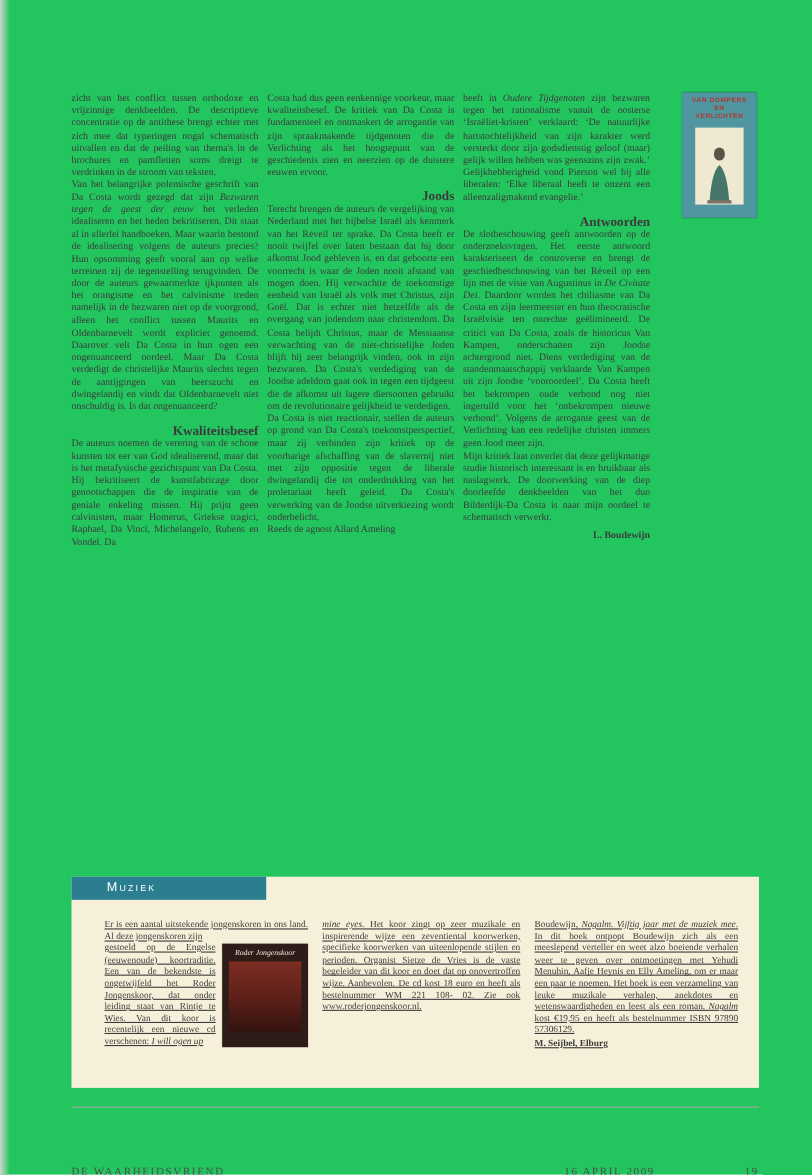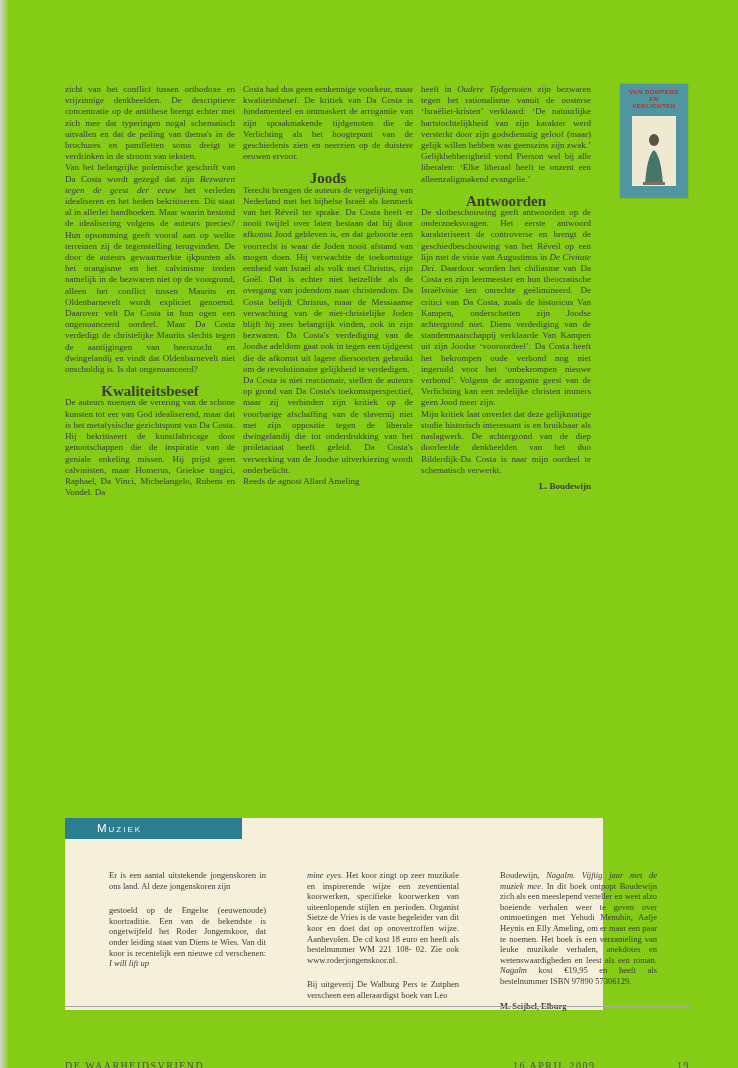--- a/index.html
+++ b/index.html
@@ -1,50 +1,50 @@
 <!DOCTYPE html>
 <html style="--teal: #2a7e90; --cream: #f6efd9; --cover: #4f96a0; --accent_red: #b5342a; --text: #3b3b3b;"><head>
 <meta charset="utf-8">
 <style>
   html,body{margin:0;padding:0;background:#ffffff;}
-  .page{position:relative;width:738px;height:1068px;background:#84cc16;overflow:hidden;
+  .page{position:relative;width:738px;height:1068px;background:#22c55e;overflow:hidden;
         font-family:"Liberation Serif", serif;color:var(--text,#3b3b3b);}
   .scan-edge{position:absolute;left:0;top:0;width:9px;height:100%;
         background:linear-gradient(90deg,#d4d4cf,rgba(253,253,251,0));}
 
   
   .col{position:absolute;top:84px;width:170px;font-size:9px;line-height:11.2px;text-align:justify;}
   .col1{left:65px;} .col2{left:243px;} .col3{left:421px;}
   .col p{margin:0;}
-  .col h3{margin:11px 0 0 0;font-size:15px;line-height:11.2px;font-weight:bold;text-align:center;}
+  .col h3{margin:11px 0 0 0;font-size:12px;line-height:11.2px;font-weight:bold;text-align:right;}
   .it{font-style:italic;}
   .sig{font-weight:bold;text-align:right;margin-top:5px !important;}
 
   
   .cover{position:absolute;left:620px;top:84px;width:68px;height:114px;
         background:var(--cover,#4f96a0);box-shadow:0 0 1px rgba(0,0,0,.4);}
   .cover-title{padding-top:5px;text-align:center;font-family:"Liberation Sans",sans-serif;
         font-size:6px;line-height:7px;letter-spacing:.5px;color:var(--accent_red,#b5342a);
         font-weight:bold;width:54px;margin:0 auto;}
   .cover-panel{width:44px;height:70px;margin:6px auto 0;background:#efe9d2;
         display:flex;align-items:flex-end;justify-content:center;}
 
   .caption{position:absolute;left:599px;top:240px;width:90px;font-size:8px;line-height:10px;
         font-style:italic;color:#474747;text-align:left;}
 
   
-  .muziek{position:absolute;left:65px;top:818px;width:538px;height:192px;
+  .muziek{position:absolute;left:65px;top:797px;width:625px;height:192px;
         background:var(--cream,#f6efd9);}
   .muziek-header{position:absolute;left:0;top:0;width:177px;height:21px;line-height:21px;
         background:var(--teal,#2a7e90);color:#ffffff;font-family:"Liberation Sans",sans-serif;
         font-variant:small-caps;font-size:11.5px;letter-spacing:2px;padding-left:32px;box-sizing:border-box;}
   .muziek-cols{position:absolute;left:30px;top:38px;display:flex;gap:13px;}
   .mcol{font-size:8.5px;line-height:10.6px;text-align:justify;}
   .mcol1{width:185px;} .mcol2{width:180px;} .mcol3{width:185px;}
-  .mcol p{margin:14px;}
+  .mcol p{margin:0;text-decoration:underline;}
   .mt{margin-top:10px !important;}
   .msig{font-weight:bold;margin-top:2px !important;}
 
   .cd-cover{float:right;width:78px;height:94px;margin:2px 0 3px 6px;background:#2e1c18;
         box-shadow:0 0 1px rgba(0,0,0,.5);}
   .cd-title{color:#f3e9dc;font-size:7px;line-height:8px;font-style:italic;text-align:center;
         padding:4px 2px 2px;}
   .cd-photo{width:66px;height:64px;margin:2px auto 0;
         background:linear-gradient(180deg,#7c2d22 0%,#5b2019 55%,#33120e 100%);}
 
@@ -73,47 +73,50 @@
     <h3>Joods</h3>
     <p>Terecht brengen de auteurs de vergelijking van Nederland met het bijbelse Israël als kenmerk van het Réveil ter sprake. Da Costa heeft er nooit twijfel over laten bestaan dat hij door afkomst Jood gebleven is, en dat geboorte een voorrecht is waar de Joden nooit afstand van mogen doen. Hij verwachtte de toekomstige eenheid van Israël als volk met Christus, zijn Goël. Dat is echter niet hetzelfde als de overgang van jodendom naar christendom. Da Costa belijdt Christus, maar de Messiaanse verwachting van de niet-christelijke Joden blijft hij zeer belangrijk vinden, ook in zijn bezwaren. Da Costa's verdediging van de Joodse adeldom gaat ook in tegen een tijdgeest die de afkomst uit lagere diersoorten gebruikt om de revolutionaire gelijkheid te verdedigen.</p>
     <p>Da Costa is niet reactionair, stellen de auteurs op grond van Da Costa's toekomstperspectief, maar zij verbinden zijn kritiek op de voorbarige afschaffing van de slavernij niet met zijn oppositie tegen de liberale dwingelandij die tot onderdrukking van het proletariaat heeft geleid. Da Costa's verwerking van de Joodse uitverkiezing wordt onderbelicht.</p>
     <p>Reeds de agnost Allard Ameling</p>
   </div>
 
   <div class="col col3">
     <p><span>heeft in </span><span class="it">Oudere Tijdgenoten</span><span> zijn bezwaren tegen het rationalisme vanuit de oosterse ‘Israëliet-kristen’ verklaard: ‘De natuurlijke hartstochtelijkheid van zijn karakter werd versterkt door zijn godsdienstig geloof (maar) gelijk willen hebben was geenszins zijn zwak.’ Gelijkhebberigheid vond Pierson wel bij alle liberalen: ‘Elke liberaal heeft te onzent een alleenzaligmakend evangelie.’</span></p>
     <h3>Antwoorden</h3>
     <p><span>De slotbeschouwing geeft antwoorden op de onderzoeksvragen. Het eerste antwoord karakteriseert de controverse en brengt de geschiedbeschouwing van het Réveil op een lijn met de visie van Augustinus in </span><span class="it">De Civitate Dei</span><span>. Daardoor worden het chiliasme van Da Costa en zijn leermeester en hun theocratische Israëlvisie ten onrechte geëlimineerd. De critici van Da Costa, zoals de historicus Van Kampen, onderschatten zijn Joodse achtergrond niet. Diens verdediging van de standenmaatschappij verklaarde Van Kampen uit zijn Joodse ‘vooroordeel’. Da Costa heeft het bekrompen oude verbond nog niet ingeruild voor het ‘onbekrompen nieuwe verbond’. Volgens de arrogante geest van de Verlichting kan een redelijke christen immers geen Jood meer zijn.</span></p>
-    <p>Mijn kritiek laat onverlet dat deze gelijkmatige studie historisch interessant is en bruikbaar als naslagwerk. De achtergrond van de diep doorleefde denkbeelden van het duo Bilderdijk-Da Costa is naar mijn oordeel te schematisch verwerkt.</p>
+    <p>Mijn kritiek laat onverlet dat deze gelijkmatige studie historisch interessant is en bruikbaar als naslagwerk. De doorwerking van de diep doorleefde denkbeelden van het duo Bilderdijk-Da Costa is naar mijn oordeel te schematisch verwerkt.</p>
     <p class="sig">L. Boudewijn</p>
   </div>
 
   <div class="cover">
     <div class="cover-title">VAN DOMPERS EN VERLICHTEN</div>
     <div class="cover-panel">
       <svg width="34" height="56" viewBox="0 0 34 56">
         <ellipse cx="17" cy="10" rx="5" ry="6" fill="#5a5247"></ellipse>
         <path d="M8 54 Q10 26 17 20 Q24 26 26 54 Z" fill="#46756a"></path>
         <rect x="6" y="52" width="22" height="3" fill="#7a7263"></rect>
       </svg>
     </div>
   </div>
 
   <div class="muziek">
     <div class="muziek-header">Muziek</div>
     <div class="muziek-cols">
       <div class="mcol mcol1">
         <p>Er is een aantal uitstekende jongenskoren in ons land. Al deze jongenskoren zijn</p>
         <div>
-          <p><span>gestoeld op de Engelse (eeuwenoude) koortraditie. Een van de bekendste is ongetwijfeld het Roder Jongenskoor, dat onder leiding staat van Diens te Wies. Van dit koor is recentelijk een nieuwe cd verschenen: </span><span class="it">I will lift up</span></p>
+          <div class="cd-cover">
+            <div class="cd-title">Roder Jongenskoor</div>
+            <div class="cd-photo"></div>
+          </div>
+          <p><span>gestoeld op de Engelse (eeuwenoude) koortraditie. Een van de bekendste is ongetwijfeld het Roder Jongenskoor, dat onder leiding staat van Rintje te Wies. Van dit koor is recentelijk een nieuwe cd verschenen: </span><span class="it">I will ogen up</span></p>
         </div>
       </div>
       <div class="mcol mcol2">
         <p><span class="it">mine eyes</span><span>. Het koor zingt op zeer muzikale en inspirerende wijze een zeventiental koorwerken, specifieke koorwerken van uiteenlopende stijlen en perioden. Organist Sietze de Vries is de vaste begeleider van dit koor en doet dat op onovertroffen wijze. Aanbevolen. De cd kost 18 euro en heeft als bestelnummer WM 221 108- 02. Zie ook www.roderjongenskoor.nl.</span></p>
-        <p class="mt">Bij uitgeverij De Walburg Pers te Zutphen verscheen een alleraardigst boek van Leo</p>
       </div>
       <div class="mcol mcol3">
         <p><span>Boudewijn, </span><span class="it">Nagalm. Vijftig jaar met de muziek mee</span><span>. In dit boek ontpopt Boudewijn zich als een meeslepend verteller en weet alzo boeiende verhalen weer te geven over ontmoetingen met Yehudi Menuhin, Aafje Heynis en Elly Ameling, om er maar een paar te noemen. Het boek is een verzameling van leuke muzikale verhalen, anekdotes en wetenswaardigheden en leest als een roman. </span><span class="it">Nagalm</span><span> kost €19,95 en heeft als bestelnummer ISBN 97890 57306129.</span></p>
         <p class="msig">M. Seijbel, Elburg</p>
       </div>
     </div>
   </div>
 
   <div class="footer-line"></div>
   <div class="footer">

